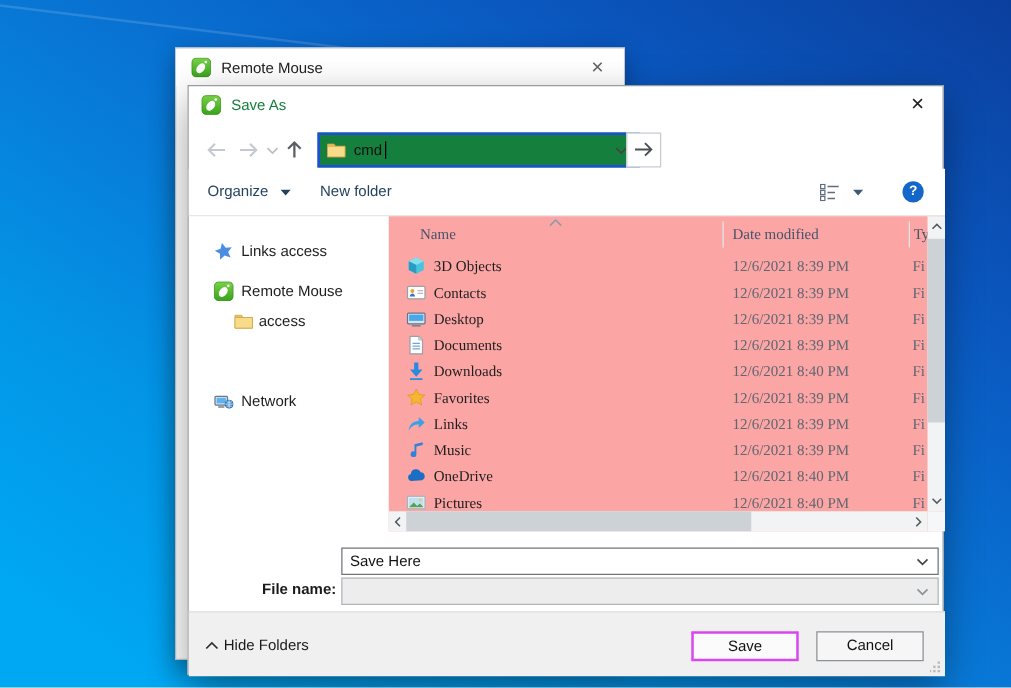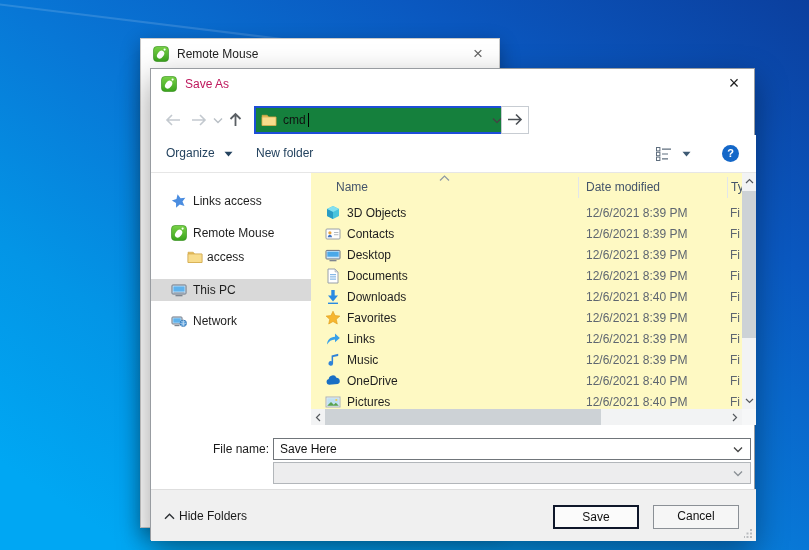--- a/index.html
+++ b/index.html
@@ -16,21 +16,21 @@
   .rwin { position:absolute; left:140px; top:38px; width:360px; height:490px;
     background:#fff; border:1px solid #c9c9c9; box-shadow:0 6px 18px rgba(0,0,0,.33); z-index:1; }
   .rwin-titlebar { position:absolute; left:0; top:0; width:100%; height:30px; background:#fff; }
   .rwin-title { position:absolute; left:36px; top:0; line-height:30px; color:#222; }
   .rwin-close { position:absolute; right:10px; top:4px; width:22px; height:22px;
     line-height:21px; text-align:center; font-size:17px; color:#666; }
 
   
   .dlg { position:absolute; left:150px; top:68px; width:605px; height:472px;
     background:#fff; border:1px solid #989ca1; box-shadow:0 12px 30px rgba(0,0,0,.38); z-index:2; }
-  .dlg-title { position:absolute; left:34px; top:0; line-height:30px; color:#be185d; }
+  .dlg-title { position:absolute; left:34px; top:0; line-height:30px; color:#15803d; }
   .dlg-close { position:absolute; right:8px; top:3px; width:24px; height:24px;
     line-height:23px; text-align:center; font-size:18px; color:#222; }
   .appicon { position:absolute; width:16px; height:16px; }
 
   
   .addr { position:absolute; left:103px; top:37px; width:258px; height:28px;
     background:#15803d; border:2px solid #1d4ed8; }
   .addr-text { position:absolute; left:27px; top:0; line-height:24px; color:#111; }
   .caret { position:absolute; top:5px; width:1px; height:14px; background:#000; }
   .navbtn { position:absolute; }
@@ -47,21 +47,21 @@
   .helpbtn { position:absolute; left:571px; top:10px; width:17px; height:17px; border-radius:50%;
     background:#1467c8; color:#fff; font-weight:bold; font-size:11px; text-align:center; line-height:17px; }
 
   
   .side-item { position:absolute; left:0; width:160px; height:22px; }
   .side-item.sel { background:#d9d9d9; }
   .sicon { position:absolute; top:3px; width:16px; height:16px; }
   .slabel { position:absolute; top:0; line-height:22px; color:#1e1e1e; white-space:nowrap; }
 
   
-  .list { position:absolute; left:160px; top:104px; width:445px; height:252px; background:#fef9c3; }
+  .list { position:absolute; left:160px; top:104px; width:445px; height:252px; background:#fca5a5;font-family:Liberation Serif, serif; }
   .lhead { position:absolute; left:0; top:0; width:445px; height:28px; color:#44546a; }
   .lh { position:absolute; top:0; line-height:28px; white-space:nowrap; }
   .lsep { position:absolute; top:4px; width:1px; height:21px; background:#e2e6ea; }
   .lrows { position:absolute; left:0; top:30px; width:431px; height:206px; overflow:hidden; }
   .lrow { position:relative; height:21px; }
   .licon { position:absolute; left:14px; top:2px; width:16px; height:16px; }
   .lname { position:absolute; left:36px; line-height:21px; color:#1e1e1e; white-space:nowrap; }
   .ldate { position:absolute; left:275px; line-height:21px; color:#5e6670; white-space:nowrap; }
   .ltype { position:absolute; left:419px; line-height:21px; color:#5e6670; white-space:nowrap; }
   .vsb { position:absolute; left:431px; top:0; width:14px; height:236px; background:#f2f3f4; }
@@ -76,21 +76,21 @@
   .combo { position:absolute; left:122px; width:478px; height:22px; background:#fff; border:1px solid #70757a; }
   .combo.dis { background:#ededee; border:1px solid #b2b6ba; }
   .combo-val { position:absolute; left:6px; top:0; line-height:20px; color:#111; white-space:nowrap; }
 
   
   .footer { position:absolute; left:0; top:420px; width:605px; height:52px;
     background:#f0f0f0; border-top:1px solid #dedede; }
   .hidef { position:absolute; left:28px; top:0; line-height:52px; color:#1a1a1a; }
   .btn { position:absolute; top:15px; width:86px; height:24px; text-align:center;
     line-height:21px; color:#111; }
-  .btn.primary { left:402px; background:#fbfbfb; border:2px solid #0f172a; }
+  .btn.primary { left:402px; background:#fbfbfb; border:2px solid #d946ef; }
   .btn.normal  { left:502px; background:#f6f6f6; border:1px solid #8b9096; }
   .grip { position:absolute; right:3px; bottom:3px; }
   svg { display:block; }
 </style>
 </head>
 <body>
 
 <div class="beam"></div>
 
 <div class="rwin">
@@ -242,32 +242,20 @@
   </div>
   <div class="side-item" style="top:177px;">
     <span class="sicon" style="left:36px;">
       <svg width="16" height="16" viewBox="0 0 16 16">
           <path d="M1 3.2h5.2l1.5 1.9H15v8.4H1z" fill="#e9bf5e" stroke="#cda23f" stroke-width="0.6"></path>
           <path d="M1 5h14v8.5H1z" fill="#f8dc8c" stroke="#cda23f" stroke-width="0.6"></path>
         </svg>
     </span>
     <span class="slabel" style="left:56px;">access</span>
   </div>
-  <div class="side-item sel" style="top:210px;">
-    <span class="sicon" style="left:20px;">
-      <svg width="16" height="16" viewBox="0 0 16 16">
-          <rect x="1" y="3" width="14" height="9" rx="0.8" fill="#dceefc" stroke="#5d6possible4" stroke-width="0"></rect>
-          <rect x="1" y="3" width="14" height="9" rx="0.8" fill="#cfe8fa" stroke="#6b7280" stroke-width="1"></rect>
-          <rect x="2.4" y="4.4" width="11.2" height="5.2" fill="#5fb2ec"></rect>
-          <path d="M2.4 10.4h11.2v0.9H2.4z" fill="#8a93a0"></path>
-          <rect x="4.5" y="13" width="7" height="1.3" fill="#7d858f"></rect>
-        </svg>
-    </span>
-    <span class="slabel" style="left:42px;">This PC</span>
-  </div>
   <div class="side-item" style="top:241px;">
     <span class="sicon" style="left:20px;">
       <svg width="16" height="16" viewBox="0 0 16 16">
           <rect x="1" y="4" width="10" height="7" rx="0.8" fill="#cfe8fa" stroke="#6b7280" stroke-width="1"></rect>
           <rect x="2.3" y="5.3" width="7.4" height="4.4" fill="#5fb2ec"></rect>
           <rect x="3.5" y="12" width="5" height="1.2" fill="#7d858f"></rect>
           <circle cx="12.3" cy="10.3" r="3.2" fill="#3f8fd6" stroke="#2d6ca8" stroke-width="0.7"></circle>
           <path d="M9.2 10.3h6.2M12.3 7.1v6.4M10.2 8.2c1.3 1 2.9 1 4.2 0M10.2 12.4c1.3-1 2.9-1 4.2 0" stroke="#e6f2fb" stroke-width="0.6" fill="none"></path>
         </svg>
     </span>
@@ -430,21 +418,21 @@
       <div class="hthumb"></div>
       <span class="sbarrow" style="right:0;top:0;width:14px;height:16px;">
         <svg width="6" height="9" viewBox="0 0 6 9">
             <path d="M1 1l3.5 3.5L1 8" fill="none" stroke="#55595e" stroke-width="1.2"></path>
           </svg>
       </span>
     </div>
     <div class="corner"></div>
   </div>
 
-  <span class="flabel" style="top:370px;">File name:</span>
+  <span class="flabel" style="top:392px;font-weight:bold;">File name:</span>
   <div class="combo" style="top:369px;">
     <span class="combo-val">Save Here</span>
     <span style="position:absolute;right:7px;top:7px;">
       <svg width="10" height="7" viewBox="0 0 10 7">
           <path d="M1 1.5l4 4 4-4" fill="none" stroke="#444" stroke-width="1.3"></path>
         </svg>
     </span>
   </div>
 
   <div class="combo dis" style="top:393px;">

